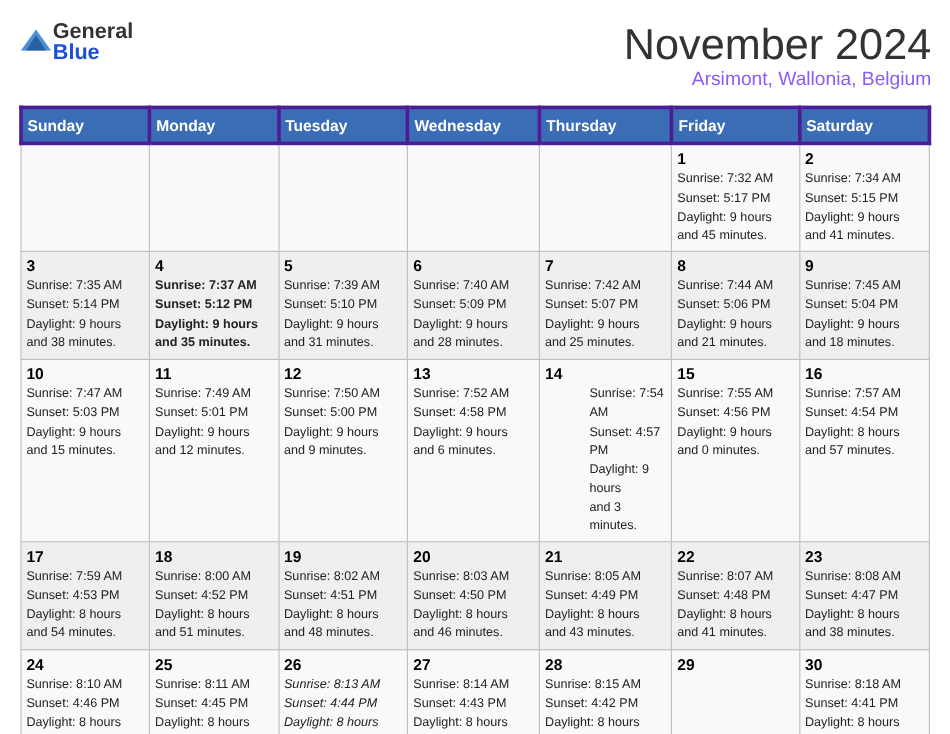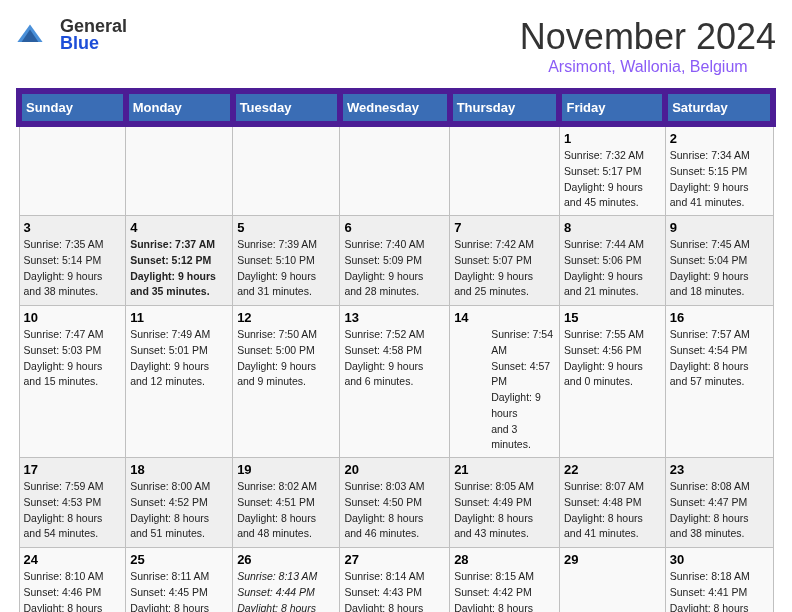--- a/index.html
+++ b/index.html
@@ -12,28 +12,28 @@
     }
     .header-area {
       display: flex;
       justify-content: space-between;
       align-items: flex-start;
       margin-bottom: 12px;
     }
     .logo {
       display: flex;
       align-items: center;
-      gap: 16px;
+      gap: 0;
     }
     .logo-icon {
       width: 28px;
       height: 28px;
     }
     .title-area {
-      text-align: center;
+      text-align: right;
     }
     .month-title {
       font-size: 36px;
       color: #333;
       font-weight: normal;
     }
     .subtitle {
       font-size: 16px;
       color: #8b5cf6;
     }
@@ -42,21 +42,21 @@
       border-collapse: collapse;
       font-size: 11px;
     }
     thead tr th {
       background-color: #3a6db5;
       color: #fff;
       padding: 6px 4px;
       text-align: left;
       font-size: 13px;
       font-weight: bold;
-      border: 6px solid #4c1d95;
+      border: 3px solid #4c1d95;
     }
     tbody tr td {
       border: 1px solid #c0c0c0;
       vertical-align: top;
       padding: 4px;
       height: 90px;
       width: 113px;
     }
     tbody tr:nth-child(odd) td {
       background-color: #f9f9f9;

